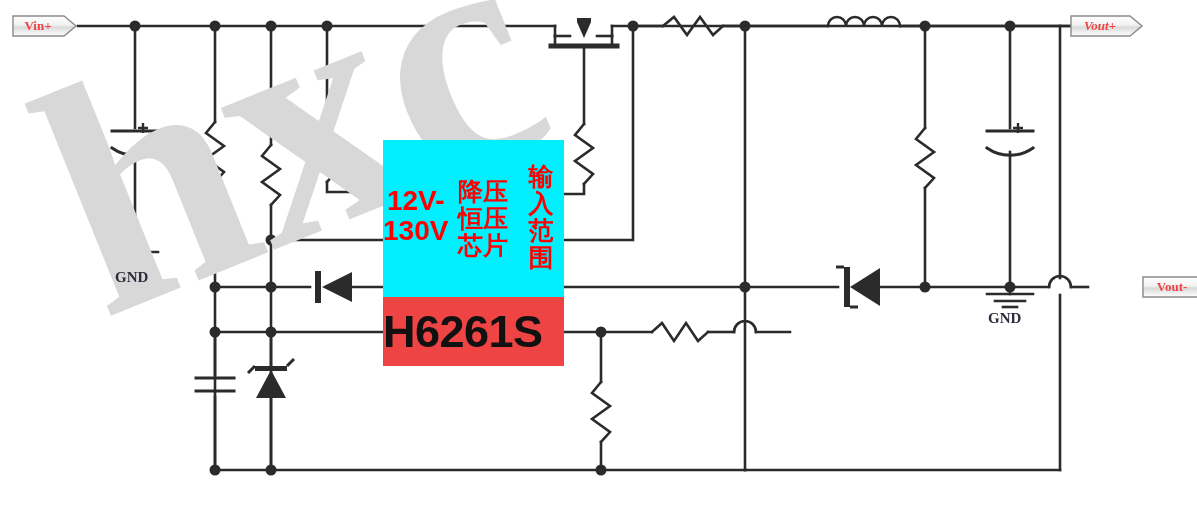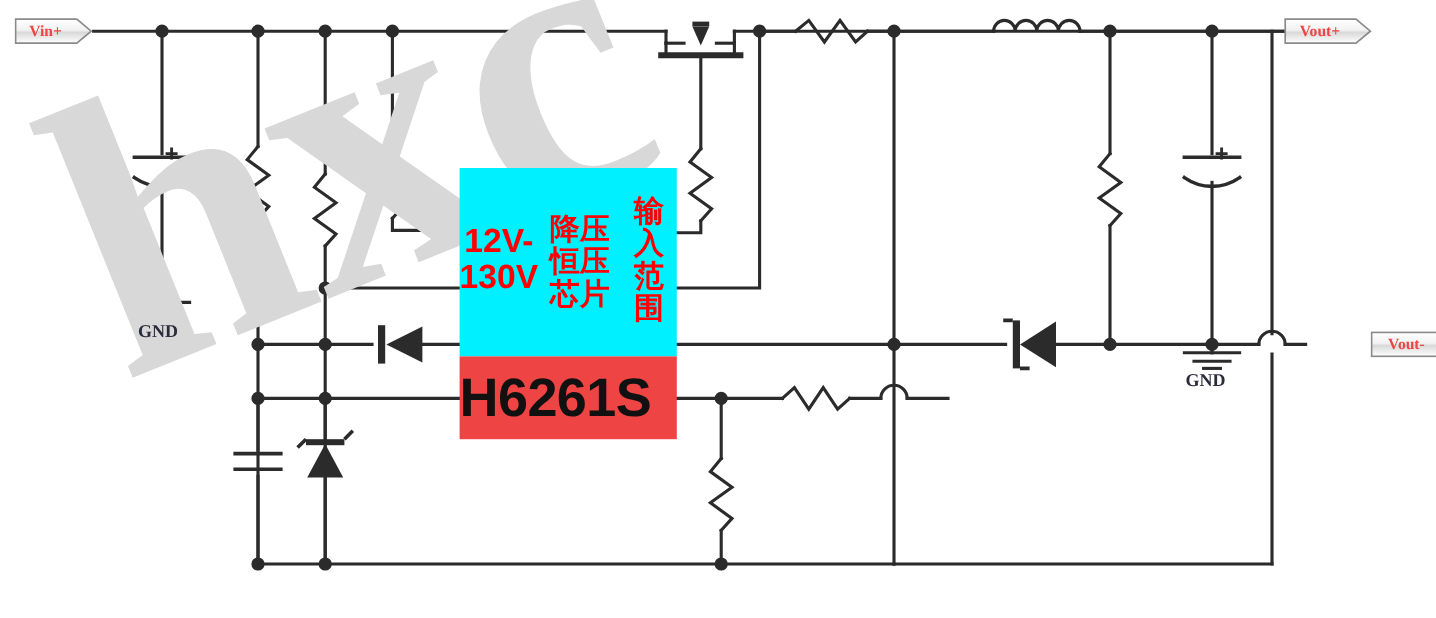--- a/index.html
+++ b/index.html
@@ -285,21 +285,21 @@
         <stop offset="0" stop-color="#ffffff"></stop>
         <stop offset="0.45" stop-color="#f2f2f2"></stop>
         <stop offset="0.55" stop-color="#d9d9d9"></stop>
         <stop offset="1" stop-color="#ffffff"></stop>
       </linearGradient>
       <path d="M 1 1 L 52 1 L 64 11 L 52 21 L 1 21 Z" fill="url(#g1)" stroke="#8a8a8a" stroke-width="1.4"></path>
     </svg>
     <span class="tag-text">Vin+</span>
   </div>
 
-  <div class="port-tag" style="left:1070px; top:15px; width:74px;">
+  <div class="port-tag" style="left:1070px; top:15px; width:74px;font-style:italic;">
     <svg width="74" height="22" viewBox="0 0 74 22" xmlns="http://www.w3.org/2000/svg">
       <linearGradient id="g2" x1="0" y1="0" x2="0" y2="1">
         <stop offset="0" stop-color="#ffffff"></stop>
         <stop offset="0.45" stop-color="#f2f2f2"></stop>
         <stop offset="0.55" stop-color="#d9d9d9"></stop>
         <stop offset="1" stop-color="#ffffff"></stop>
       </linearGradient>
       <path d="M 1 1 L 60 1 L 72 11 L 60 21 L 1 21 Z" fill="url(#g2)" stroke="#8a8a8a" stroke-width="1.4"></path>
     </svg>
     <span class="tag-text">Vout+</span>

